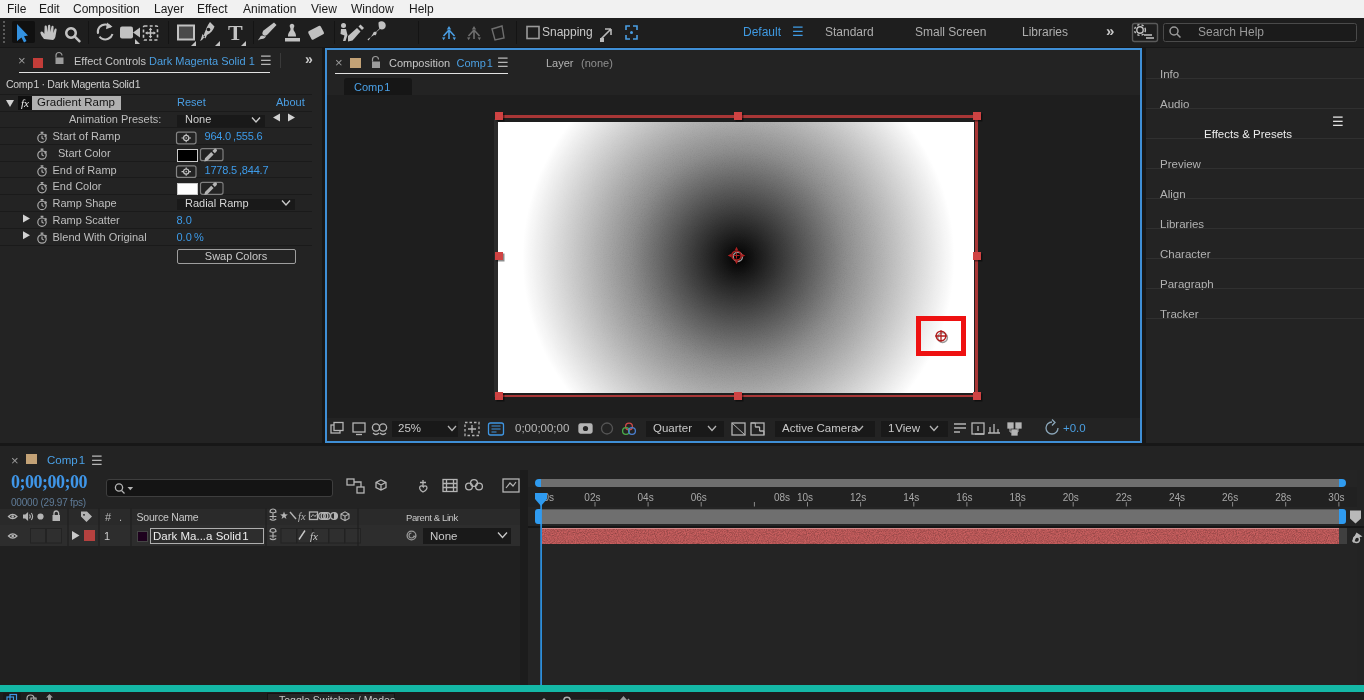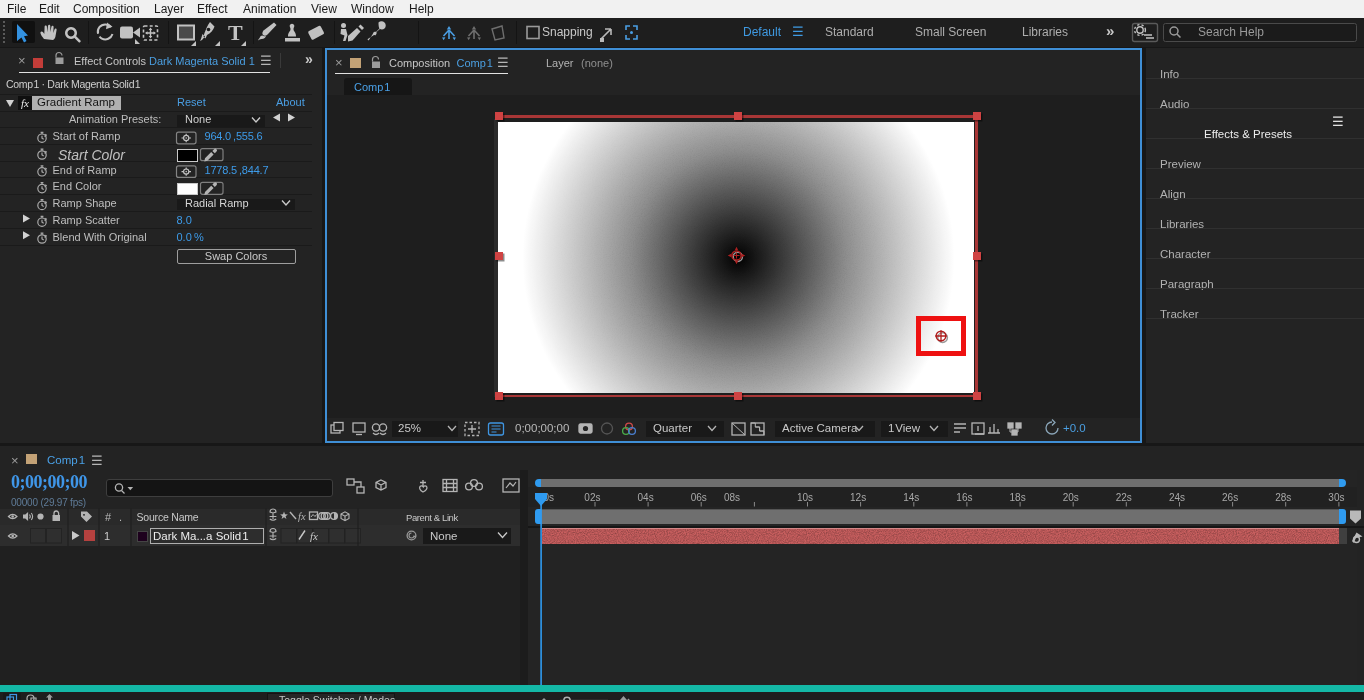--- a/index.html
+++ b/index.html
@@ -146,21 +146,21 @@
 
 <div class="abs" style="left:0;top:95.8px;width:312px;height:1px;background:#1a1a1a;"></div>
 <div class="abs" style="left:0;top:112.6px;width:312px;height:1px;background:#1a1a1a;"></div>
 <div class="abs" style="left:0;top:129.4px;width:312px;height:1px;background:#1a1a1a;"></div>
 <div class="abs" style="left:0;top:146.2px;width:312px;height:1px;background:#1a1a1a;"></div>
 <div class="abs" style="left:0;top:163px;width:312px;height:1px;background:#1a1a1a;"></div>
 <div class="abs" style="left:0;top:179.8px;width:312px;height:1px;background:#1a1a1a;"></div>
 <div class="abs" style="left:0;top:196.6px;width:312px;height:1px;background:#1a1a1a;"></div>
 
 <span class="abs txt" style="left:52.5px;top:82px;font-size:11px;color:#bfbfbf;">Start of Ramp</span>
-<span class="abs txt" style="left:58px;top:98.8px;font-size:14px;color:#bfbfbf;font-style:italic;">Start Color</span>
+<span class="abs txt" style="left:58px;top:98.8px;font-size:11px;color:#bfbfbf;">Start Color</span>
 <span class="abs txt" style="left:52.5px;top:115.6px;font-size:11px;color:#bfbfbf;">End of Ramp</span>
 <span class="abs txt" style="left:52.5px;top:132.4px;font-size:11px;color:#bfbfbf;">End Color</span>
 <span class="abs txt" style="left:52.5px;top:149.2px;font-size:11px;color:#bfbfbf;">Ramp Shape</span>
 <span class="abs txt" style="left:52.5px;top:166px;font-size:11px;color:#bfbfbf;">Ramp Scatter</span>
 <span class="abs txt" style="left:52.5px;top:182.8px;font-size:11px;color:#bfbfbf;">Blend With Original</span>
 
 <span class="abs txt" style="left:204.5px;top:82px;font-size:11px;letter-spacing:-0.2px;color:#3d9be9;">964.0 ,555.6</span>
 <span class="abs txt" style="left:204.5px;top:115.6px;font-size:11px;letter-spacing:-0.2px;color:#3d9be9;">1778.5 ,844.7</span>
 <span class="abs txt" style="left:176.5px;top:166px;font-size:11px;color:#3d9be9;">8.0</span>
 <span class="abs txt" style="left:176.5px;top:182.8px;font-size:11px;color:#3d9be9;">0.0 %</span>
@@ -395,21 +395,21 @@
 <span class="abs txt" style="left:406px;top:65.5px;font-size:9.5px;letter-spacing:-0.4px;color:#c8c8c8;">Parent &amp; Link</span>
 
 <div class="abs" style="left:541px;top:33px;width:798px;height:7.5px;background:#6f6f6f;"></div>
 <div class="abs" style="left:534.5px;top:33px;width:6.5px;height:7.5px;background:#2f9bf0;border-radius:4px 0 0 4px;"></div>
 <div class="abs" style="left:1339px;top:33px;width:6.7px;height:7.5px;background:#2f9bf0;border-radius:0 4px 4px 0;"></div>
 
 <span class="abs txt" style="left:543.5px;top:45.5px;font-size:10px;color:#a9a9a9;">0s</span>
 <span class="abs txt" style="left:592.4px;top:45.5px;font-size:10px;color:#a9a9a9;transform:translateX(-50%);">02s</span>
 <span class="abs txt" style="left:645.6px;top:45.5px;font-size:10px;color:#a9a9a9;transform:translateX(-50%);">04s</span>
 <span class="abs txt" style="left:698.7px;top:45.5px;font-size:10px;color:#a9a9a9;transform:translateX(-50%);">06s</span>
-<span class="abs txt" style="left:732px;top:45.5px;font-size:10px;color:#a9a9a9;transform:translateX(-50%);">08s</span>
+<span class="abs txt" style="left:782px;top:45.5px;font-size:10px;color:#a9a9a9;transform:translateX(-50%);">08s</span>
 <span class="abs txt" style="left:805.0px;top:45.5px;font-size:10px;color:#a9a9a9;transform:translateX(-50%);">10s</span>
 <span class="abs txt" style="left:858.1px;top:45.5px;font-size:10px;color:#a9a9a9;transform:translateX(-50%);">12s</span>
 <span class="abs txt" style="left:911.3px;top:45.5px;font-size:10px;color:#a9a9a9;transform:translateX(-50%);">14s</span>
 <span class="abs txt" style="left:964.4px;top:45.5px;font-size:10px;color:#a9a9a9;transform:translateX(-50%);">16s</span>
 <span class="abs txt" style="left:1017.6px;top:45.5px;font-size:10px;color:#a9a9a9;transform:translateX(-50%);">18s</span>
 <span class="abs txt" style="left:1070.7px;top:45.5px;font-size:10px;color:#a9a9a9;transform:translateX(-50%);">20s</span>
 <span class="abs txt" style="left:1123.8px;top:45.5px;font-size:10px;color:#a9a9a9;transform:translateX(-50%);">22s</span>
 <span class="abs txt" style="left:1177.0px;top:45.5px;font-size:10px;color:#a9a9a9;transform:translateX(-50%);">24s</span>
 <span class="abs txt" style="left:1230.1px;top:45.5px;font-size:10px;color:#a9a9a9;transform:translateX(-50%);">26s</span>
 <span class="abs txt" style="left:1283.3px;top:45.5px;font-size:10px;color:#a9a9a9;transform:translateX(-50%);">28s</span>

